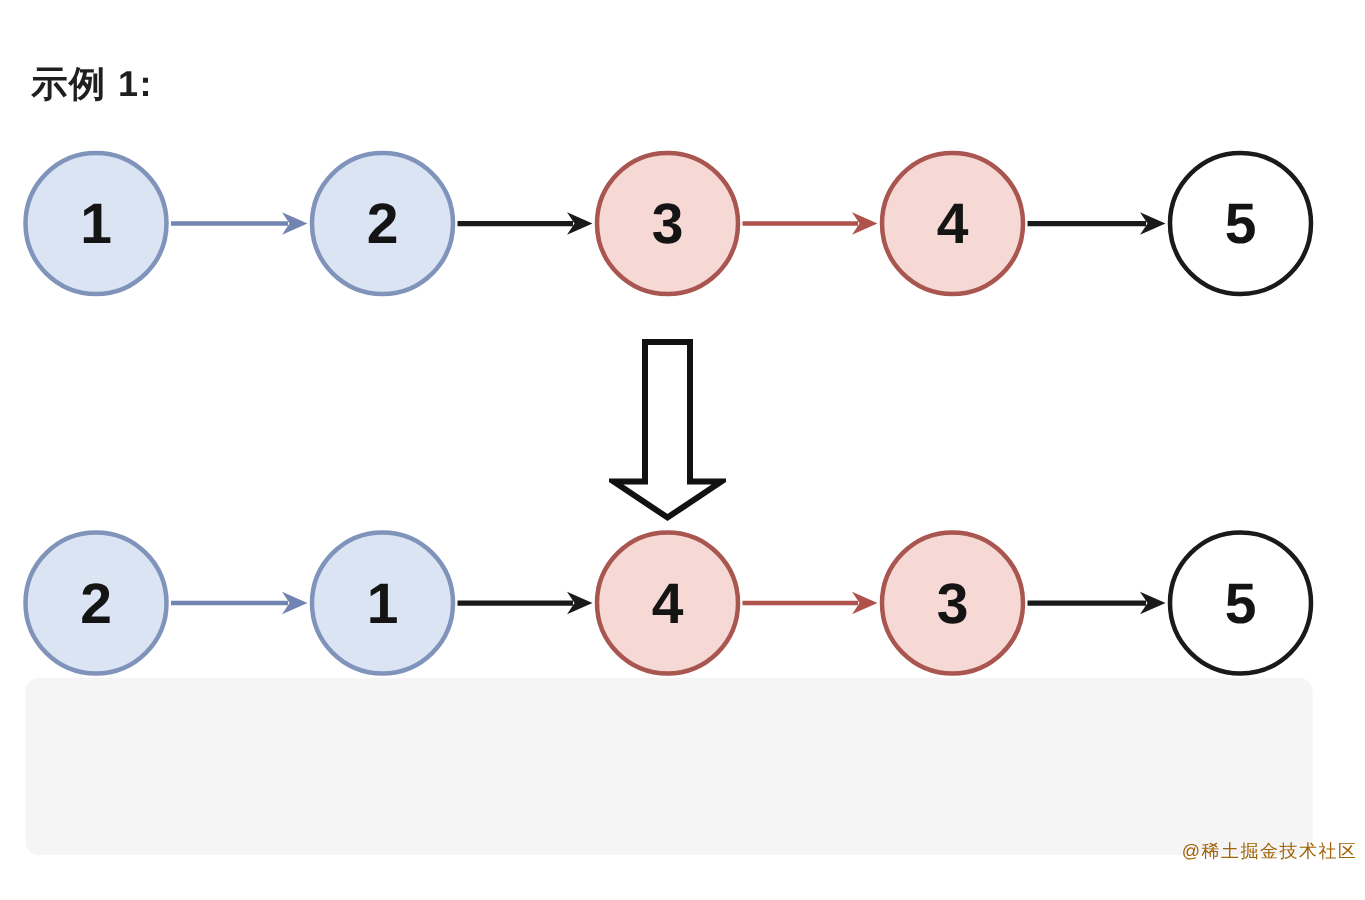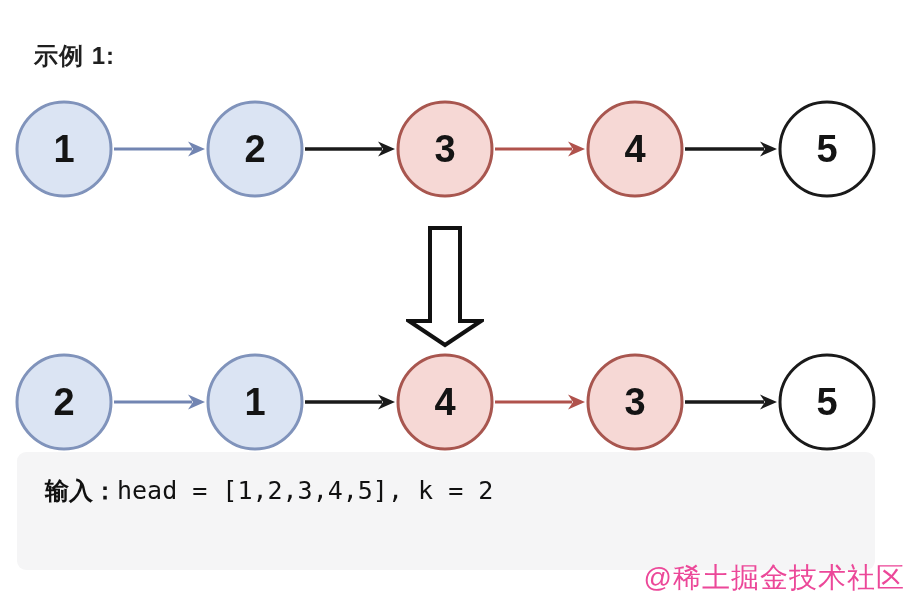--- a/index.html
+++ b/index.html
@@ -1,42 +1,42 @@
 <!DOCTYPE html>
 <html><head>
 <meta charset="utf-8">
 <style>
   html,body{margin:0;padding:0;}
   body{
     width:910px;height:600px;background:#ffffff;position:relative;overflow:hidden;
     font-family:"Liberation Sans",sans-serif;
   }
   .title{
-    position:absolute;left:34px;top:40px;
+    position:absolute;left:21px;top:40px;
     font-size:24px;font-weight:bold;color:#1f1f1f;letter-spacing:1px;
   }
   .list-row{position:absolute;left:0;width:910px;height:100px;display:block;}
   #row-before{top:99px;}
   #row-after{top:352px;}
   .node-label{
     font-size:38px;font-weight:bold;fill:#141414;
     font-family:"Liberation Sans",sans-serif;
   }
   .big-arrow{position:absolute;left:406px;top:226px;}
   .io-box{
     position:absolute;left:17px;top:452px;width:858px;height:118px;
     background:#f5f5f6;border-radius:9px;box-sizing:border-box;
     padding:20px 20px 0 28px;
   }
   .io-line{height:38px;line-height:38px;white-space:pre;color:#111;}
   .io-label{font-size:24px;font-weight:bold;color:#111;}
   .io-code{font-family:"DejaVu Sans Mono","Liberation Mono",monospace;font-size:25px;color:#111;}
   .watermark{
     position:absolute;right:5px;top:559px;
-    font-size:28px;color:#ec4899;letter-spacing:1px;
+    font-size:12px;color:#a16207;letter-spacing:1px;
   }
 </style>
 </head>
 <body>
 
 <div class="title">示例 1:</div>
 
 <svg class="list-row" id="row-before" viewBox="0 0 910 100">
     <line x1="114" y1="50" x2="192" y2="50" stroke="#7285b2" stroke-width="3"></line>
     <polygon points="205,50 188,42.5 193,50 188,57.5" fill="#7285b2"></polygon>
@@ -77,16 +77,15 @@
     <text x="255" y="63" text-anchor="middle" class="node-label">1</text>
     <circle cx="445" cy="50" r="47" fill="#f6d8d5" stroke="#a8564f" stroke-width="3"></circle>
     <text x="445" y="63" text-anchor="middle" class="node-label">4</text>
     <circle cx="635" cy="50" r="47" fill="#f6d8d5" stroke="#a8564f" stroke-width="3"></circle>
     <text x="635" y="63" text-anchor="middle" class="node-label">3</text>
     <circle cx="827" cy="50" r="47" fill="#ffffff" stroke="#1a1a1a" stroke-width="3"></circle>
     <text x="827" y="63" text-anchor="middle" class="node-label">5</text>
   </svg>
 
 <div class="io-box">
-  <div class="io-line"><span class="io-label">输入：</span><span class="io-code">head = [1,2,3,4,5], k = 2</span></div>
 </div>
 
 <div class="watermark">@稀土掘金技术社区</div>
 
 </body></html>

